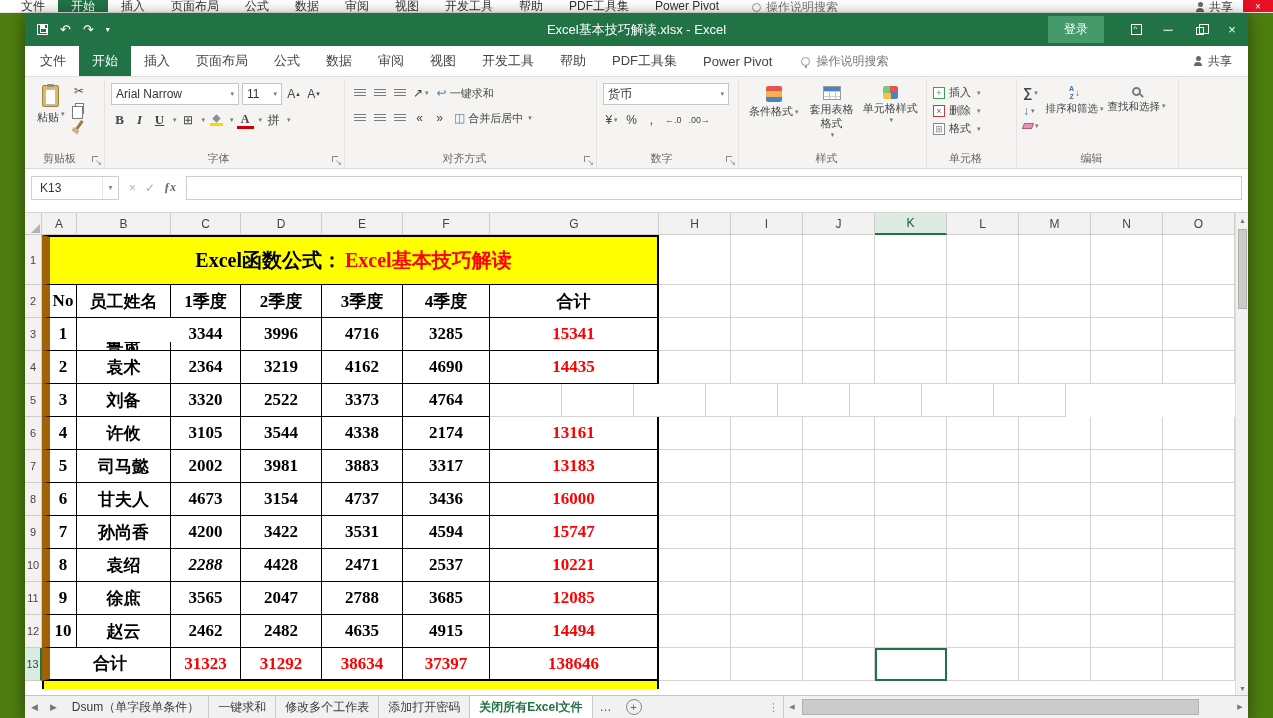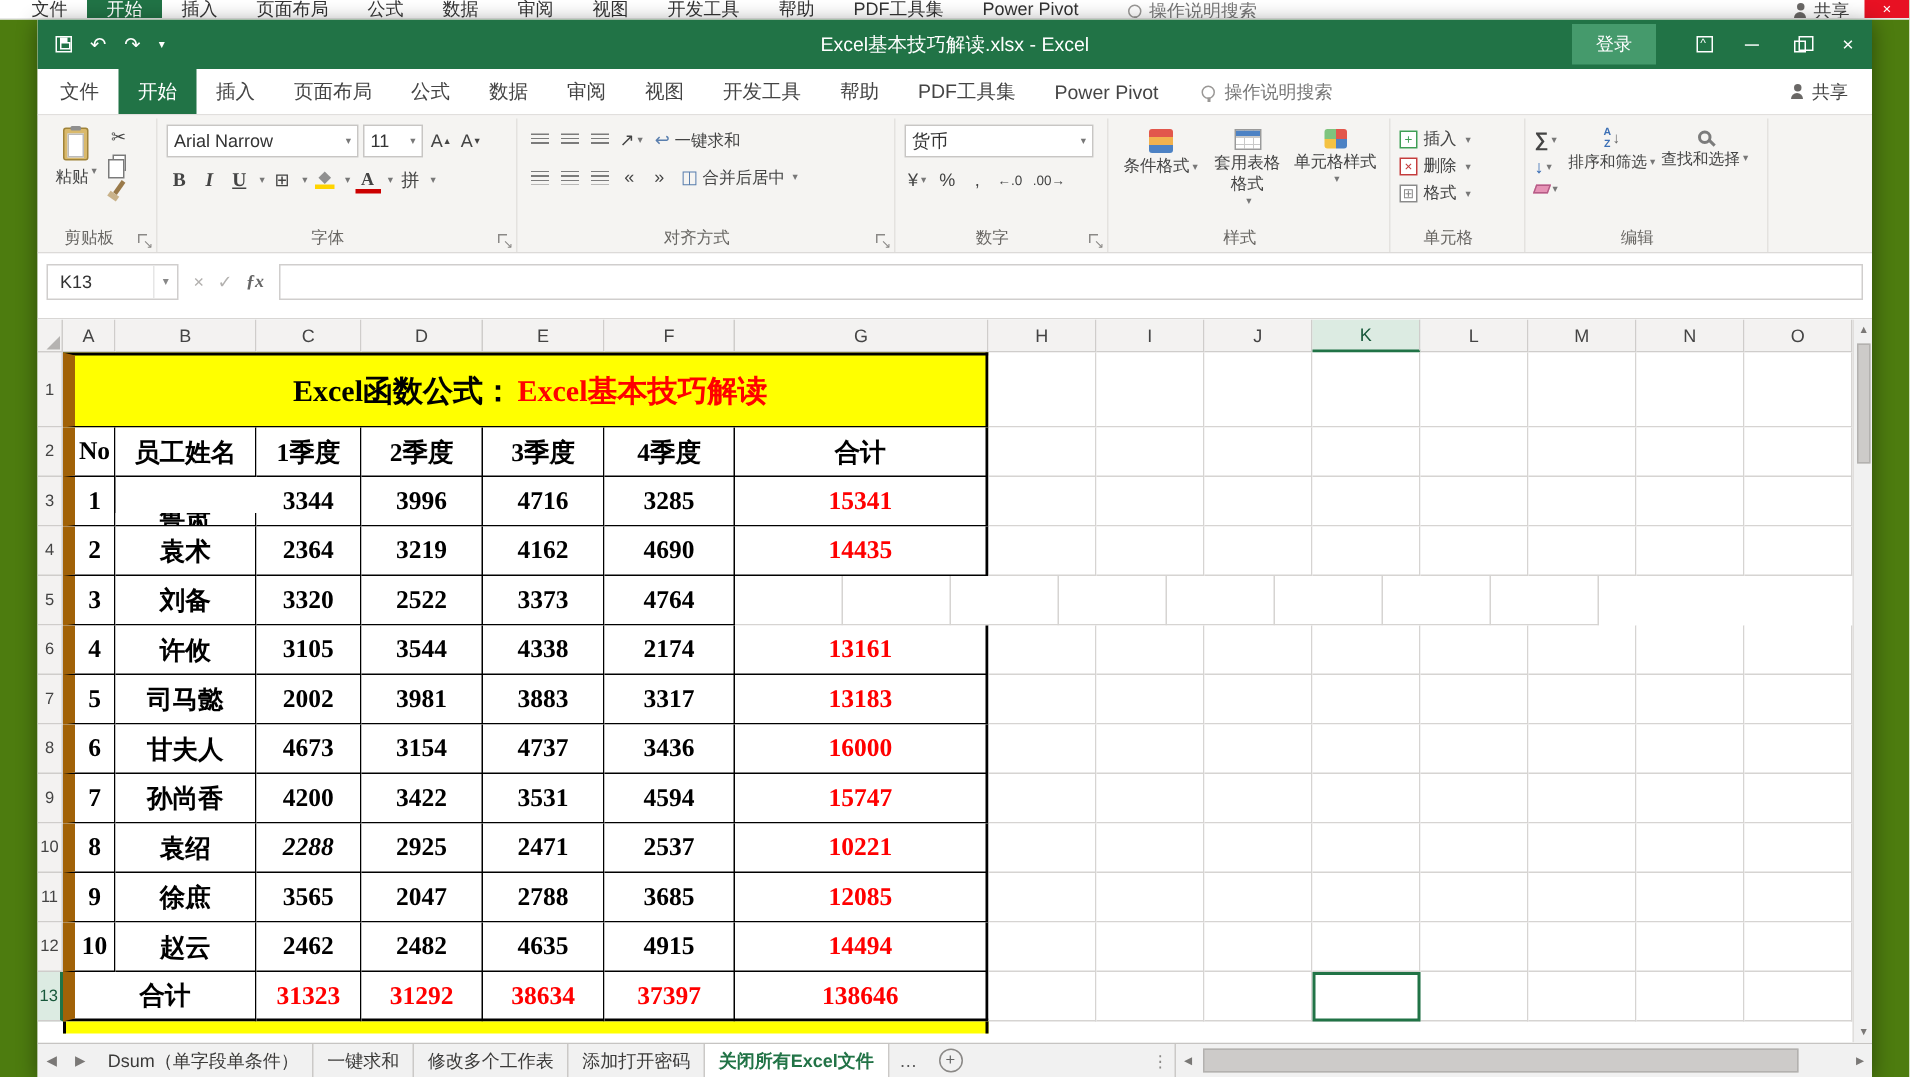--- a/index.html
+++ b/index.html
@@ -638,21 +638,21 @@
             <div class="cell ecell" style="width: 72px;"></div>
             <div class="cell ecell" style="width: 72px;"></div>
             <div class="cell ecell" style="width: 72px;"></div>
             <div class="cell ecell" style="width: 72px;"></div>
           </div>
           <div class="grow" style="height: 33px;">
             <div class="rownum">10</div>
             <div class="cell td lb" style="width: 35px;">8</div>
             <div class="cell td" style="width: 94px;">袁绍</div>
             <div class="cell td" style="width: 70px; font-style: italic;">2288</div>
-            <div class="cell td" style="width: 81px;">2925</div>
+            <div class="cell td" style="width: 81px;">4428</div>
             <div class="cell td" style="width: 81px;">2471</div>
             <div class="cell td" style="width: 87px;">2537</div>
             <div class="cell td red rb" style="width: 169px;">10221</div>
             <div class="cell ecell" style="width: 72px;"></div>
             <div class="cell ecell" style="width: 72px;"></div>
             <div class="cell ecell" style="width: 72px;"></div>
             <div class="cell ecell" style="width: 72px;"></div>
             <div class="cell ecell" style="width: 72px;"></div>
             <div class="cell ecell" style="width: 72px;"></div>
             <div class="cell ecell" style="width: 72px;"></div>

